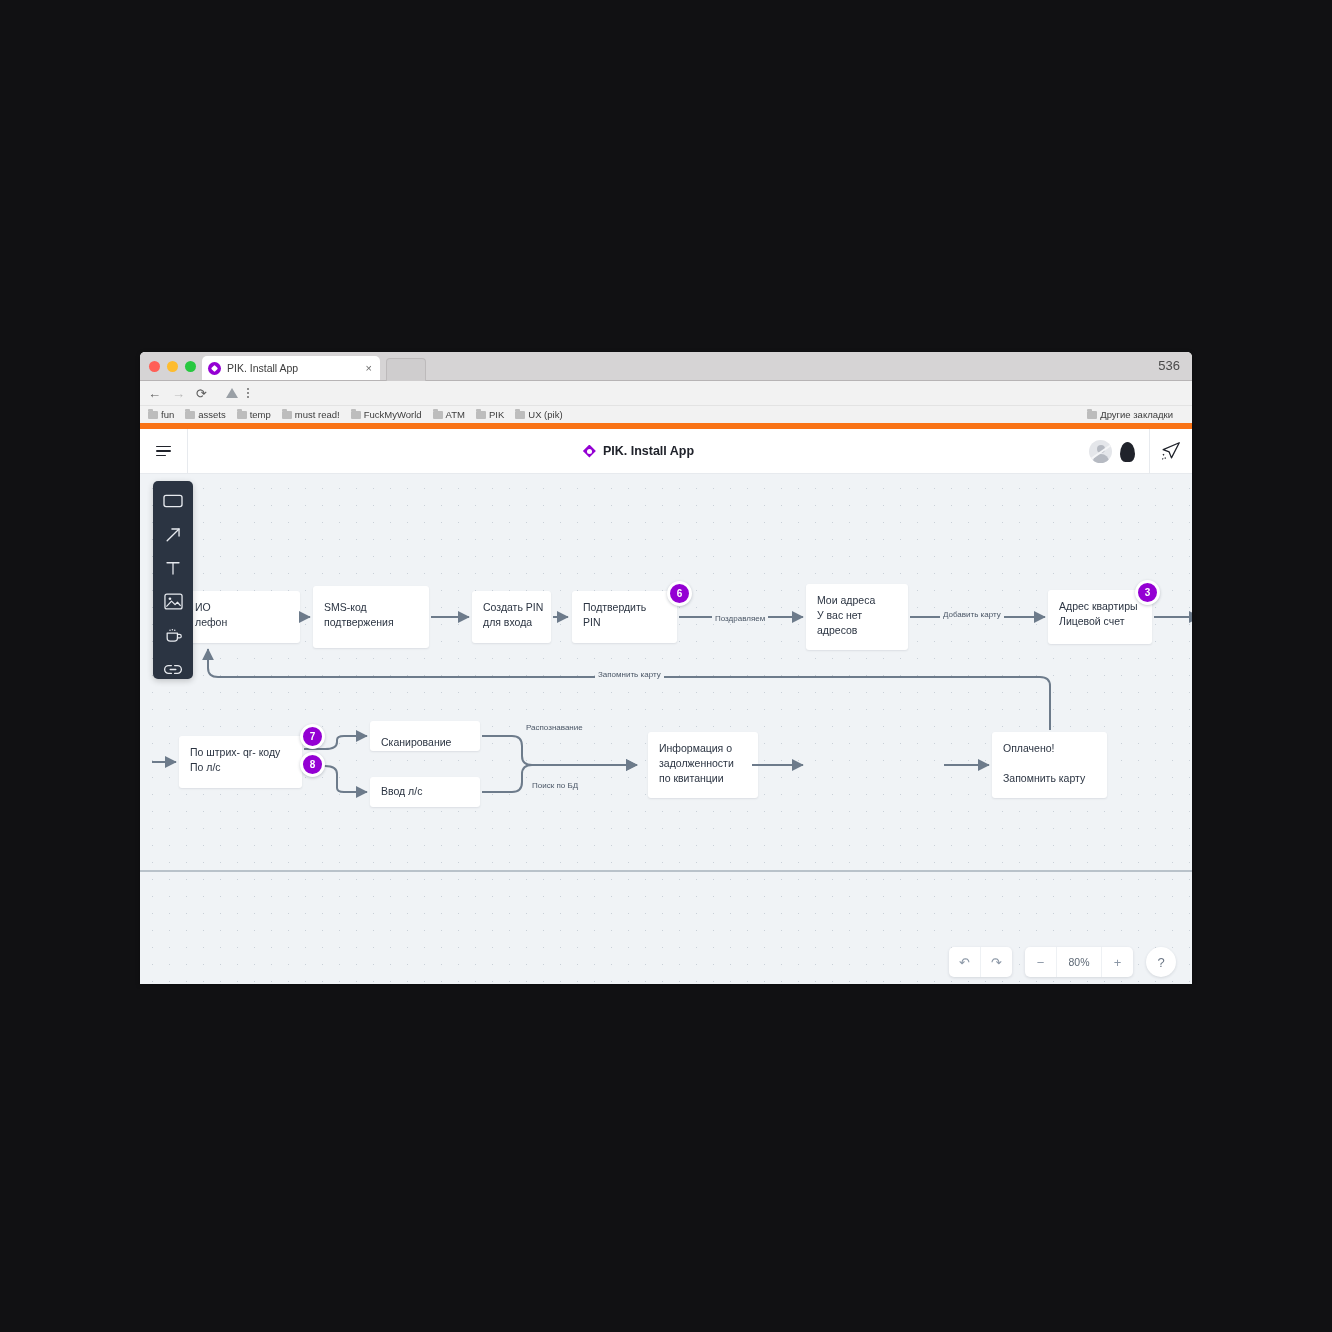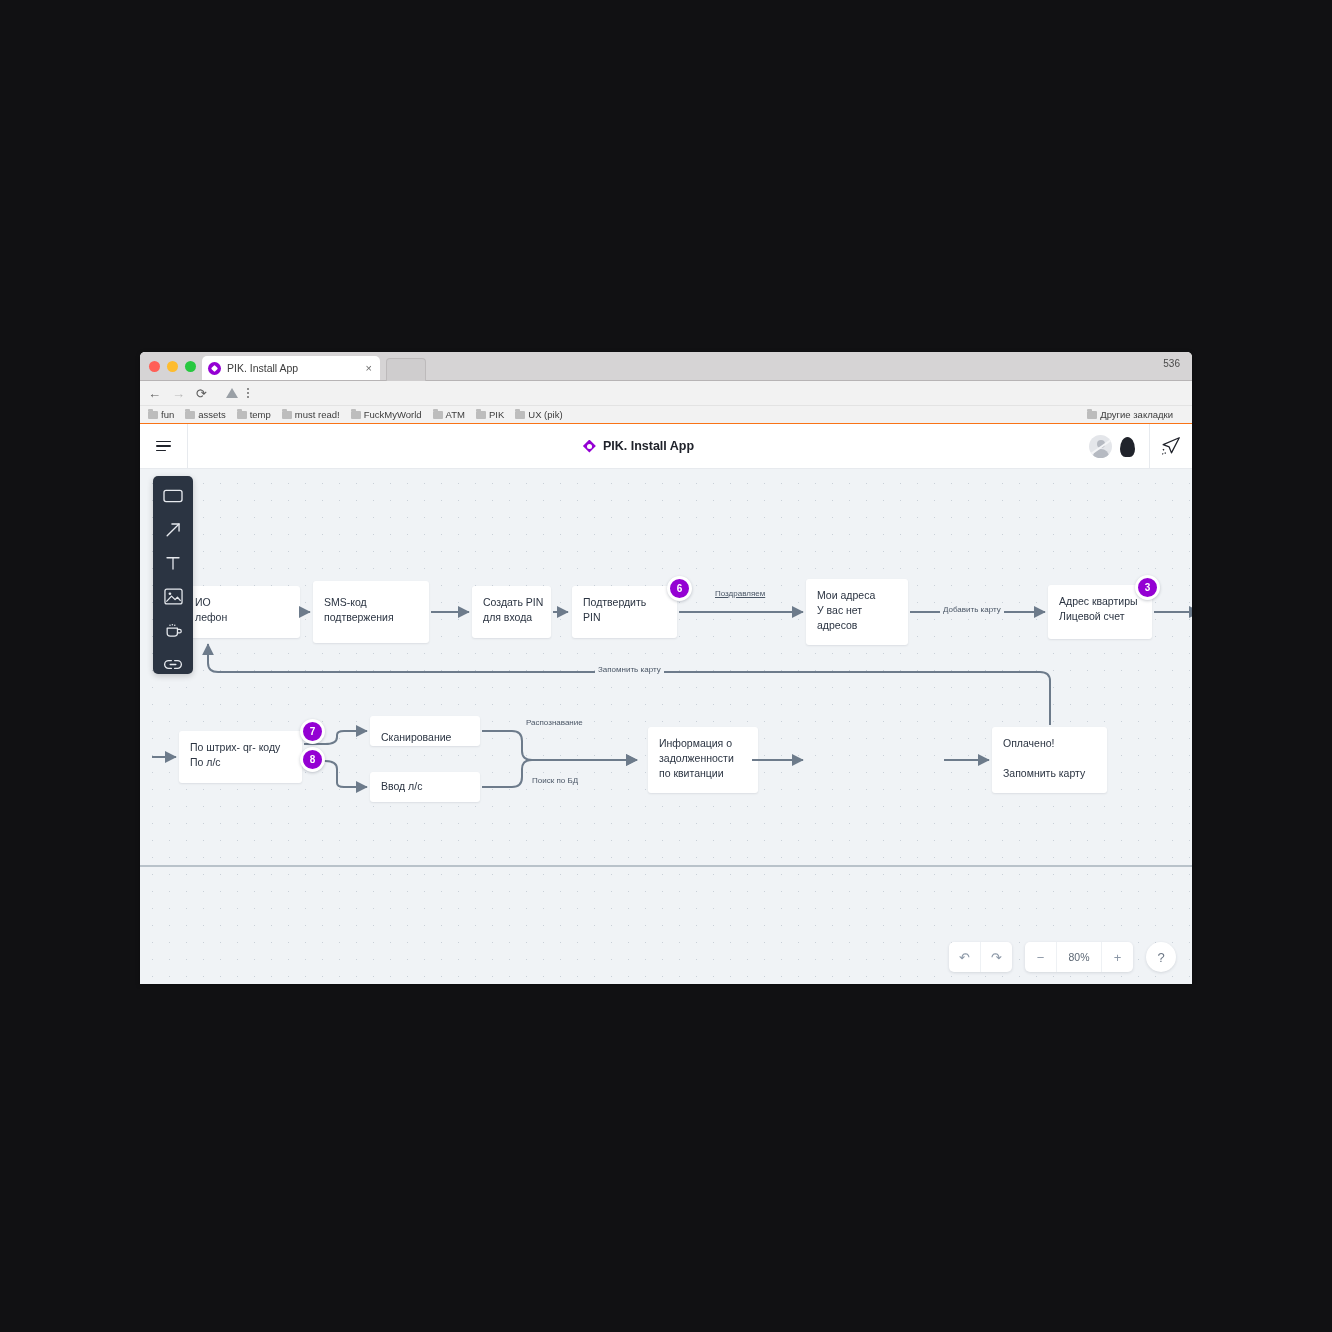--- a/index.html
+++ b/index.html
@@ -37,21 +37,21 @@
     font-size:10.5px;color:#3c3c3c;white-space:nowrap;overflow:hidden;
     text-overflow:ellipsis;flex:1;
   }
   .tab-close{font-size:11px;color:#6b6b6b;line-height:1;padding:0 2px;}
   .tab-ghost{
     position:absolute;left:246px;top:6px;width:38px;height:22px;
     border:1px solid #bdbabb;border-radius:4px 4px 0 0;
     border-bottom:none;background:#cfcdce;
   }
   .winnum{
-    position:absolute;right:12px;top:6px;font-size:10px;color:#4a4a4a;
+    position:absolute;right:12px;top:6px;font-size:13px;color:#4a4a4a;
   }
   
   .urlbar{
     position:relative;height:24px;background:#f2f2f2;display:flex;align-items:center;
     padding:0 8px;border-bottom:1px solid #e3e3e3;
   }
   .navbtn{font-size:13px;color:#5c5c5c;margin-right:11px;line-height:1;user-select:none;}
   .navbtn.dim{color:#b9b9b9;}
   .omnibox{
     flex:1;height:17px;background:#fff;border-radius:2px;display:flex;align-items:center;
@@ -67,21 +67,21 @@
   .url .sch{color:#5f6368;}
   .star{font-size:11px;color:#8a8a8a;margin-left:6px;}
   .omniright{display:flex;align-items:center;gap:9px;margin-left:8px;}
   .ext-tri{width:0;height:0;border-left:6px solid transparent;border-right:6px solid transparent;
     border-bottom:10px solid #9aa0a6;position:relative;}
   .kebab{display:flex;flex-direction:column;gap:1.5px;}
   .kebab i{width:2.5px;height:2.5px;border-radius:50%;background:#6b6b6b;display:block;}
   
   .bmbar{
     position:relative;height:17px;background:#f2f2f2;display:flex;align-items:center;
-    padding:0 8px;border-bottom:1px solid #f97316;
+    padding:0 8px;border-bottom:6px solid #f97316;
   }
   .bm{display:flex;align-items:center;margin-right:11px;}
   .bm .fold{
     width:10px;height:8px;background:#bdbdbd;border-radius:1px;margin-right:3px;position:relative;flex:0 0 auto;
   }
   .bm .fold:before{content:"";position:absolute;left:0;top:-2px;width:5px;height:2px;background:#bdbdbd;border-radius:1px 1px 0 0;}
   .bm span{font-size:9.5px;color:#3c3c3c;white-space:nowrap;}
   .bm-right{position:absolute;right:8px;display:flex;align-items:center;}
   
   .app{position:relative;height:563px;background:#fff;}
@@ -381,21 +381,21 @@
         <div>Оплачено!</div>
         <div style="height:15px"></div>
         <div>Запомнить карту</div>
       </div>
 
       <div class="badge" style="left:527px;top:107px;">6</div>
       <div class="badge" style="left:995px;top:106px;">3</div>
       <div class="badge" style="left:160px;top:250px;">7</div>
       <div class="badge" style="left:160px;top:278px;">8</div>
 
-      <div class="edge-lbl" style="left:572px;top:120px;text-decoration:underline;">Поздравляем</div>
+      <div class="edge-lbl" style="left:572px;top:140px;">Поздравляем</div>
       <div class="edge-lbl" style="left:800px;top:136px;">Добавить карту</div>
       <div class="edge-lbl" style="left:455px;top:196px;">Запомнить карту</div>
       <div class="edge-lbl" style="left:383px;top:249px;">Распознавание</div>
       <div class="edge-lbl" style="left:389px;top:307px;">Поиск по БД</div>
 
       <div class="zoomrow">
         <div class="pill">
           <span class="cell">↶</span>
           <span class="cell">↷</span>
         </div>

